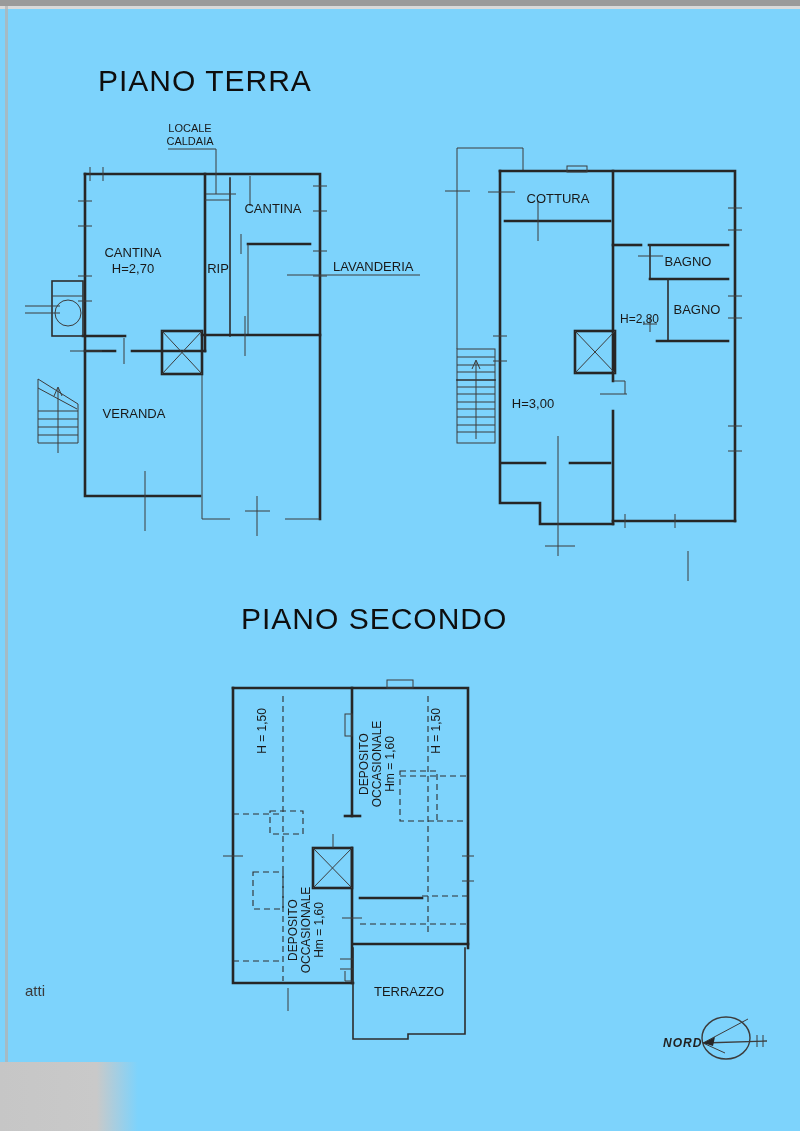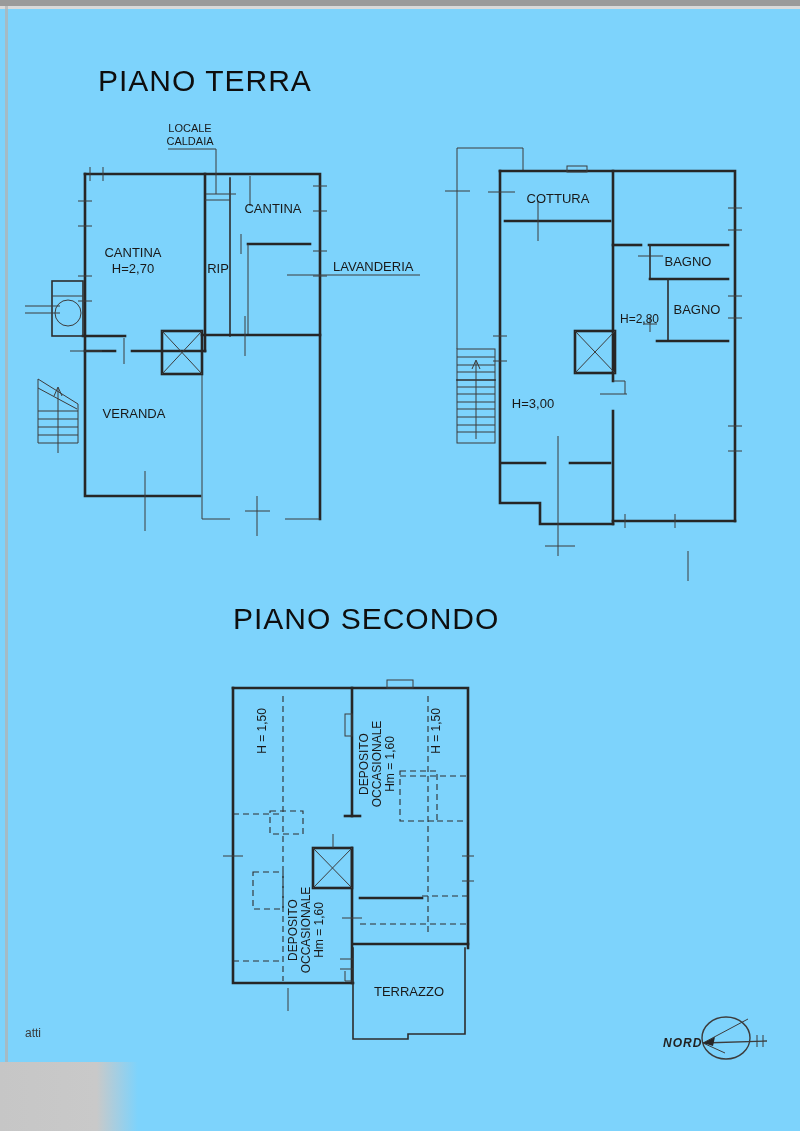--- a/index.html
+++ b/index.html
@@ -6,21 +6,21 @@
   .page {
     position:relative; width:800px; height:1131px; margin:6px auto;
     background:#7dd3fc; overflow:hidden;
     font-family:"Liberation Sans", sans-serif; color:#161616;
   }
   .scan-edge-left  { position:absolute; left:5px; top:0; width:3px; height:100%; background:#b3b3b3; opacity:.75; }
   .scan-edge-top   { position:absolute; left:0; top:0; width:100%; height:3px; background:#d9d9d9; }
   .scan-corner     { position:absolute; left:0; top:1056px; width:138px; height:75px;
                      background:linear-gradient(90deg,#c6c6c6 0%,#c9c9c9 70%,rgba(201,201,201,0) 100%); }
   .floor-title { position:absolute; font-size:30px; letter-spacing:1px; color:#0e0e0e; white-space:nowrap; }
-  .margin-note { position:absolute; left:25px; top:1020px; font-size:12px; color:#3a3a3a; }
+  .margin-note { position:absolute; left:25px; top:976px; font-size:15px; color:#3a3a3a; }
   svg { position:absolute; overflow:visible; }
   
   .w  { stroke:#262626; stroke-width:2.6; fill:none; stroke-linecap:square; }
   .w2 { stroke:#2c2c2c; stroke-width:1.6; fill:none; stroke-linecap:square; }
   .t  { stroke:#3c3c3c; stroke-width:1;   fill:none; stroke-linecap:butt; }
   .d  { stroke:#2e2e2e; stroke-width:1.1; fill:none; stroke-dasharray:6 4; }
   .ink{ fill:#262626; stroke:none; }
   .lbl   { font-family:"Liberation Sans",sans-serif; font-size:13px; fill:#191919; }
   .lbl-m { font-family:"Liberation Sans",sans-serif; font-size:12px; fill:#191919; }
   .lbl-s { font-family:"Liberation Sans",sans-serif; font-size:11px; fill:#191919; }
@@ -28,21 +28,21 @@
 </style>
 </head>
 <body>
 
 <div class="page">
 
   <div class="scan-edge-top"></div>
   <div class="scan-edge-left"></div>
 
   <div class="floor-title" style="left:98px;  top:58px;">PIANO TERRA</div>
-  <div class="floor-title" style="left:233px; top:596px;">PIANO SECONDO</div>
+  <div class="floor-title" style="left:241px; top:596px;">PIANO SECONDO</div>
 
   <svg style="left:20px; top:110px;" width="420" height="420" viewBox="0 0 420 420">
 
     <g>
       <path class="w" d="M65,58 H300 V403"></path>
       <path class="w" d="M65,58 V380 H180"></path>
       <path class="t" d="M182,235 V403 H210 M265,403 H300"></path>
     </g>
 
     <g>

